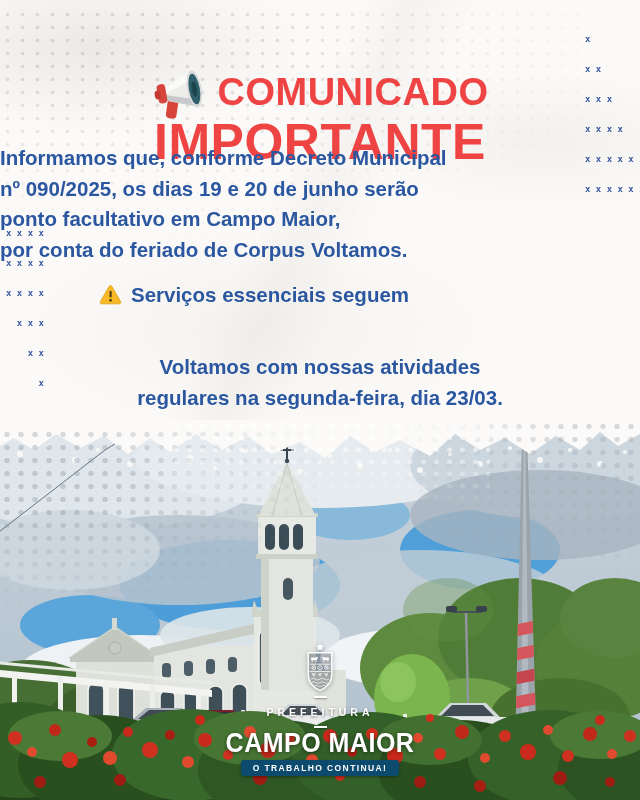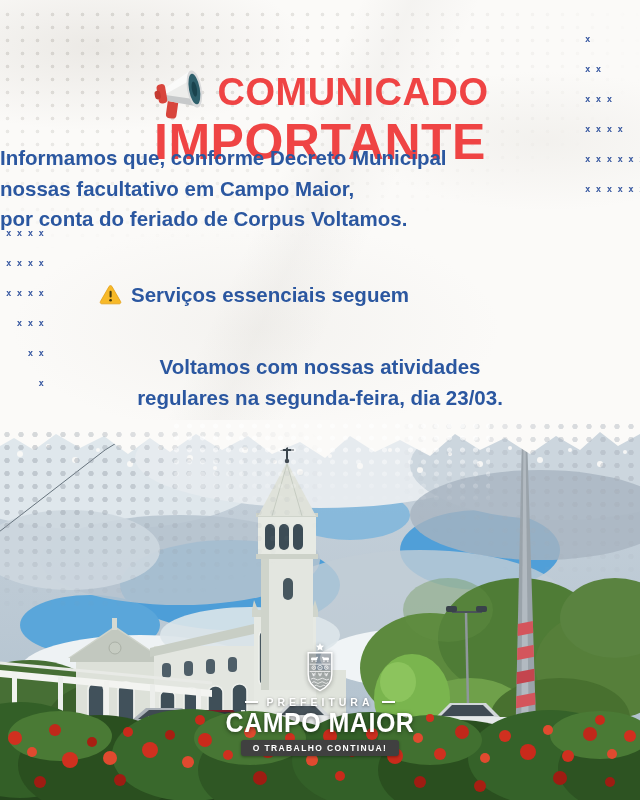--- a/index.html
+++ b/index.html
@@ -68,25 +68,25 @@
     background-image:radial-gradient(circle, rgba(255,255,255,.55) 2.2px, rgba(255,255,255,0) 2.8px);
     background-size:13px 12px;
     -webkit-mask-image:linear-gradient(to bottom,#000 30%,transparent 95%);
     mask-image:linear-gradient(to bottom,#000 30%,transparent 95%);
   }
   
   .logo{position:absolute;left:0;top:643px;width:640px;text-align:center;color:#fff;}
   .crest{display:block;margin:0 auto;width:46px;height:50px;
     filter:drop-shadow(0 1px 2px rgba(0,0,0,.4));}
   .pref-row{display:flex;align-items:center;justify-content:center;gap:8px;margin-top:3px;
-    font-size:10.5px;font-weight:bold;letter-spacing:4px;text-shadow:0 1px 3px rgba(0,0,0,.5);}
+    font-size:10.5px;font-weight:bold;letter-spacing:4px;text-shadow:0 1px 3px rgba(0,0,0,.5);flex-direction:column;}
   .pref-line{width:13px;height:2px;background:#fff;box-shadow:0 1px 2px rgba(0,0,0,.4);}
   .city{font-size:25px;font-weight:bold;letter-spacing:.5px;line-height:1.0;margin-top:2px;
     text-shadow:0 1px 4px rgba(0,0,0,.5);transform:scaleY(1.08);}
-  .slogan{display:inline-block;margin-top:5px;background:#404040;color:#fff;
+  .slogan{display:inline-block;margin-top:5px;background:#0c4a6e;color:#fff;
     font-size:8.5px;font-weight:bold;letter-spacing:1.4px;padding:3px 12px;border-radius:3px;
     box-shadow:0 1px 3px rgba(0,0,0,.35);}
 </style>
 </head>
 <body>
 
 <div class="canvas">
 
   <div class="paper-shading"></div>
   <div class="paper-dots"></div>
@@ -123,21 +123,22 @@
           <rect x="3" y="21" width="6" height="9" rx="3" fill="#c43a31"></rect>
         </g>
       </svg>
       <span class="title-text">COMUNICADO</span>
     </div>
     <div class="title-line2">IMPORTANTE</div>
   </div>
 
   <div class="body-text">
     <div>Informamos que, conforme Decreto Municipal</div>
-    <div>nossas facultativo em Campo Maior,</div>
+    <div>nº 090/2025, os dias 19 e 20 de junho serão</div>
+    <div>ponto facultativo em Campo Maior,</div>
     <div>por conta do feriado de Corpus Voltamos.</div>
   </div>
 
   <div class="warning">
     <div class="warning-line1">
       <svg class="warn-icon" viewBox="0 0 24 22">
         <path d="M10.6,2.4 a1.7,1.7 0 0 1 2.8,0 L22.6,18.4 a1.6,1.6 0 0 1 -1.4,2.4 H2.8 a1.6,1.6 0 0 1 -1.4,-2.4 Z" fill="#f7b928" stroke="#e29c12" stroke-width="0.8"></path>
         <rect x="11" y="7" width="2.2" height="7.2" rx="1.1" fill="#4a3c0e"></rect>
         <circle cx="12.1" cy="17" r="1.4" fill="#4a3c0e"></circle>
       </svg>

